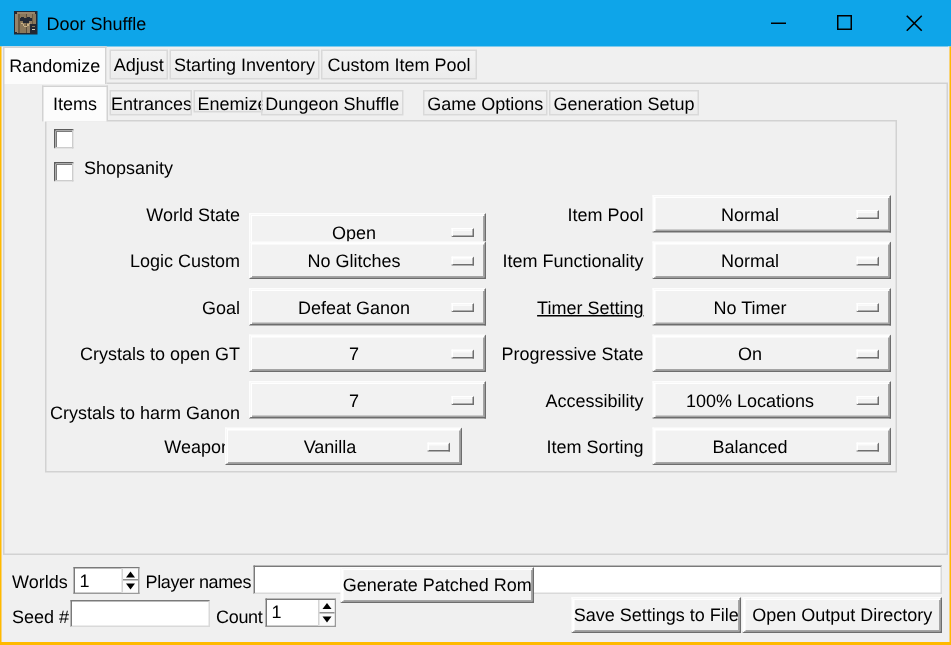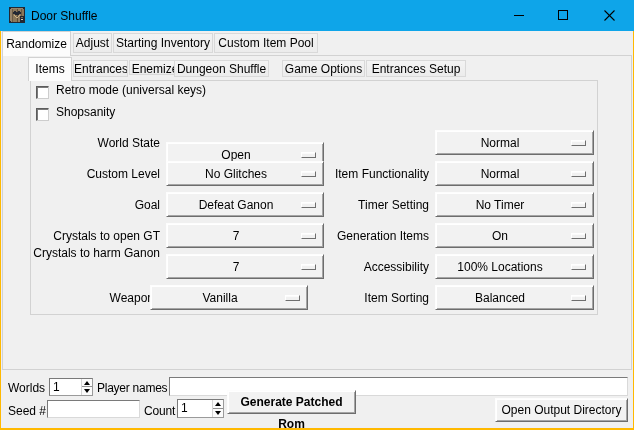--- a/index.html
+++ b/index.html
@@ -140,81 +140,81 @@
   <div class="abs tab tab-idle" style="left:73px; top:33px; width:39px; height:20px; line-height:19px;">Adjust</div>
   <div class="abs tab tab-idle" style="left:113px; top:33px; width:100px; height:20px; line-height:19px;">Starting Inventory</div>
   <div class="abs tab tab-idle" style="left:214px; top:33px; width:104px; height:20px; line-height:19px;">Custom Item Pool</div>
 
   <div class="abs pane inner-pane"></div>
   <div class="abs tab tab-active" style="left:28px; top:57px; width:44px; height:24px; line-height:23px;">Items</div>
   <div class="abs tab tab-idle" style="left:73px; top:60px; width:55px; height:17px; line-height:17px;">Entrances</div>
   <div class="abs tab tab-idle" style="left:129px; top:60px; width:56px; height:15px; line-height:17px;">Enemizer</div>
   <div class="abs tab tab-idle" style="left:174px; top:60px; width:95px; height:17px; line-height:17px;">Dungeon Shuffle</div>
   <div class="abs tab tab-idle" style="left:282px; top:60px; width:83px; height:17px; line-height:17px;">Game Options</div>
-  <div class="abs tab tab-idle" style="left:366px; top:60px; width:100px; height:17px; line-height:17px;">Entrances Setup</div>
+  <div class="abs tab tab-idle" style="left:366px; top:60px; width:100px; height:17px; line-height:17px;">Generation Setup</div>
 
   <div class="abs cb" style="left:36px; top:86px;"></div>
-  <span class="abs" style="left:56px; top:83px; height:15px; line-height:15px;">Retro mode (universal keys)</span>
   <div class="abs cb" style="left:36px; top:108px;"></div>
   <span class="abs" style="left:56px; top:105px; height:15px; line-height:15px;text-align:center;">Shopsanity</span>
 
   <div class="abs lbl lbl-r" style="left:0; top:130px; width:160px;">World State</div>
   <div class="abs raised menubtn menubtn-l" style="left:166px; top:142px; width:158px; height:25px;">
     <span>Open</span>
     <span class="ind"></span>
   </div>
 
-  <div class="abs lbl lbl-r" style="left:0; top:161px; width:160px;">Custom Level</div>
+  <div class="abs lbl lbl-r" style="left:0; top:161px; width:160px;">Logic Custom</div>
   <div class="abs raised menubtn menubtn-l" style="left:166px; top:161px; width:158px; height:25px;">
     <span>No Glitches</span>
     <span class="ind"></span>
   </div>
 
   <div class="abs lbl lbl-r" style="left:0; top:192px; width:160px;">Goal</div>
   <div class="abs raised menubtn menubtn-l" style="left:166px; top:192px; width:158px; height:25px;">
     <span>Defeat Ganon</span>
     <span class="ind"></span>
   </div>
 
   <div class="abs lbl lbl-r" style="left:0; top:223px; width:160px;">Crystals to open GT</div>
   <div class="abs raised menubtn menubtn-l" style="left:166px; top:223px; width:158px; height:25px;">
     <span>7</span>
     <span class="ind"></span>
   </div>
 
-  <div class="abs lbl lbl-r" style="left:0; top:240px; width:160px;">Crystals to harm Ganon</div>
+  <div class="abs lbl lbl-r" style="left:0; top:262px; width:160px;">Crystals to harm Ganon</div>
   <div class="abs raised menubtn menubtn-l" style="left:166px; top:254px; width:158px; height:25px;">
     <span>7</span>
     <span class="ind"></span>
   </div>
 
   <div class="abs lbl lbl-r" style="left:0; top:285px; width:160px;">Weapons</div>
   <div class="abs raised menubtn menubtn-l" style="left:150px; top:285px; width:158px; height:25px;">
     <span>Vanilla</span>
     <span class="ind"></span>
   </div>
 
+  <div class="abs lbl lbl-r" style="left:269px; top:130px; width:160px;">Item Pool</div>
   <div class="abs raised menubtn menubtn-r" style="left:435px; top:130px; width:159px; height:25px;">
     <span>Normal</span>
     <span class="ind"></span>
   </div>
 
   <div class="abs lbl lbl-r" style="left:269px; top:161px; width:160px;">Item Functionality</div>
   <div class="abs raised menubtn menubtn-r" style="left:435px; top:161px; width:159px; height:25px;">
     <span>Normal</span>
     <span class="ind"></span>
   </div>
 
-  <div class="abs lbl lbl-r" style="left:269px; top:192px; width:160px;">Timer Setting</div>
+  <div class="abs lbl lbl-r" style="left:269px; top:192px; width:160px;text-decoration:underline;">Timer Setting</div>
   <div class="abs raised menubtn menubtn-r" style="left:435px; top:192px; width:159px; height:25px;">
     <span>No Timer</span>
     <span class="ind"></span>
   </div>
 
-  <div class="abs lbl lbl-r" style="left:269px; top:223px; width:160px;">Generation Items</div>
+  <div class="abs lbl lbl-r" style="left:269px; top:223px; width:160px;">Progressive State</div>
   <div class="abs raised menubtn menubtn-r" style="left:435px; top:223px; width:159px; height:25px;">
     <span>On</span>
     <span class="ind"></span>
   </div>
 
   <div class="abs lbl lbl-r" style="left:269px; top:254px; width:160px;">Accessibility</div>
   <div class="abs raised menubtn menubtn-r" style="left:435px; top:254px; width:159px; height:25px;">
     <span>100% Locations</span>
     <span class="ind"></span>
   </div>
@@ -247,16 +247,17 @@
     <span class="val" style="line-height:17px;">1</span>
     <span class="arrows">
       <span class="up">
           <i class="tri-up"></i>
         </span>
       <span class="dn">
           <i class="tri-dn"></i>
         </span>
     </span>
   </div>
-  <div class="abs raised btn" style="left:227px; top:390px; width:129px; height:24px;font-weight:bold;">Generate Patched Rom</div>
+  <div class="abs raised btn" style="left:227px; top:378px; width:129px; height:24px;">Generate Patched Rom</div>
+  <div class="abs raised btn" style="left:381px; top:398px; width:113px; height:24px;">Save Settings to File</div>
   <div class="abs raised btn" style="left:495px; top:398px; width:133px; height:24px;">Open Output Directory</div>
 
 </div>
 
 </body></html>

